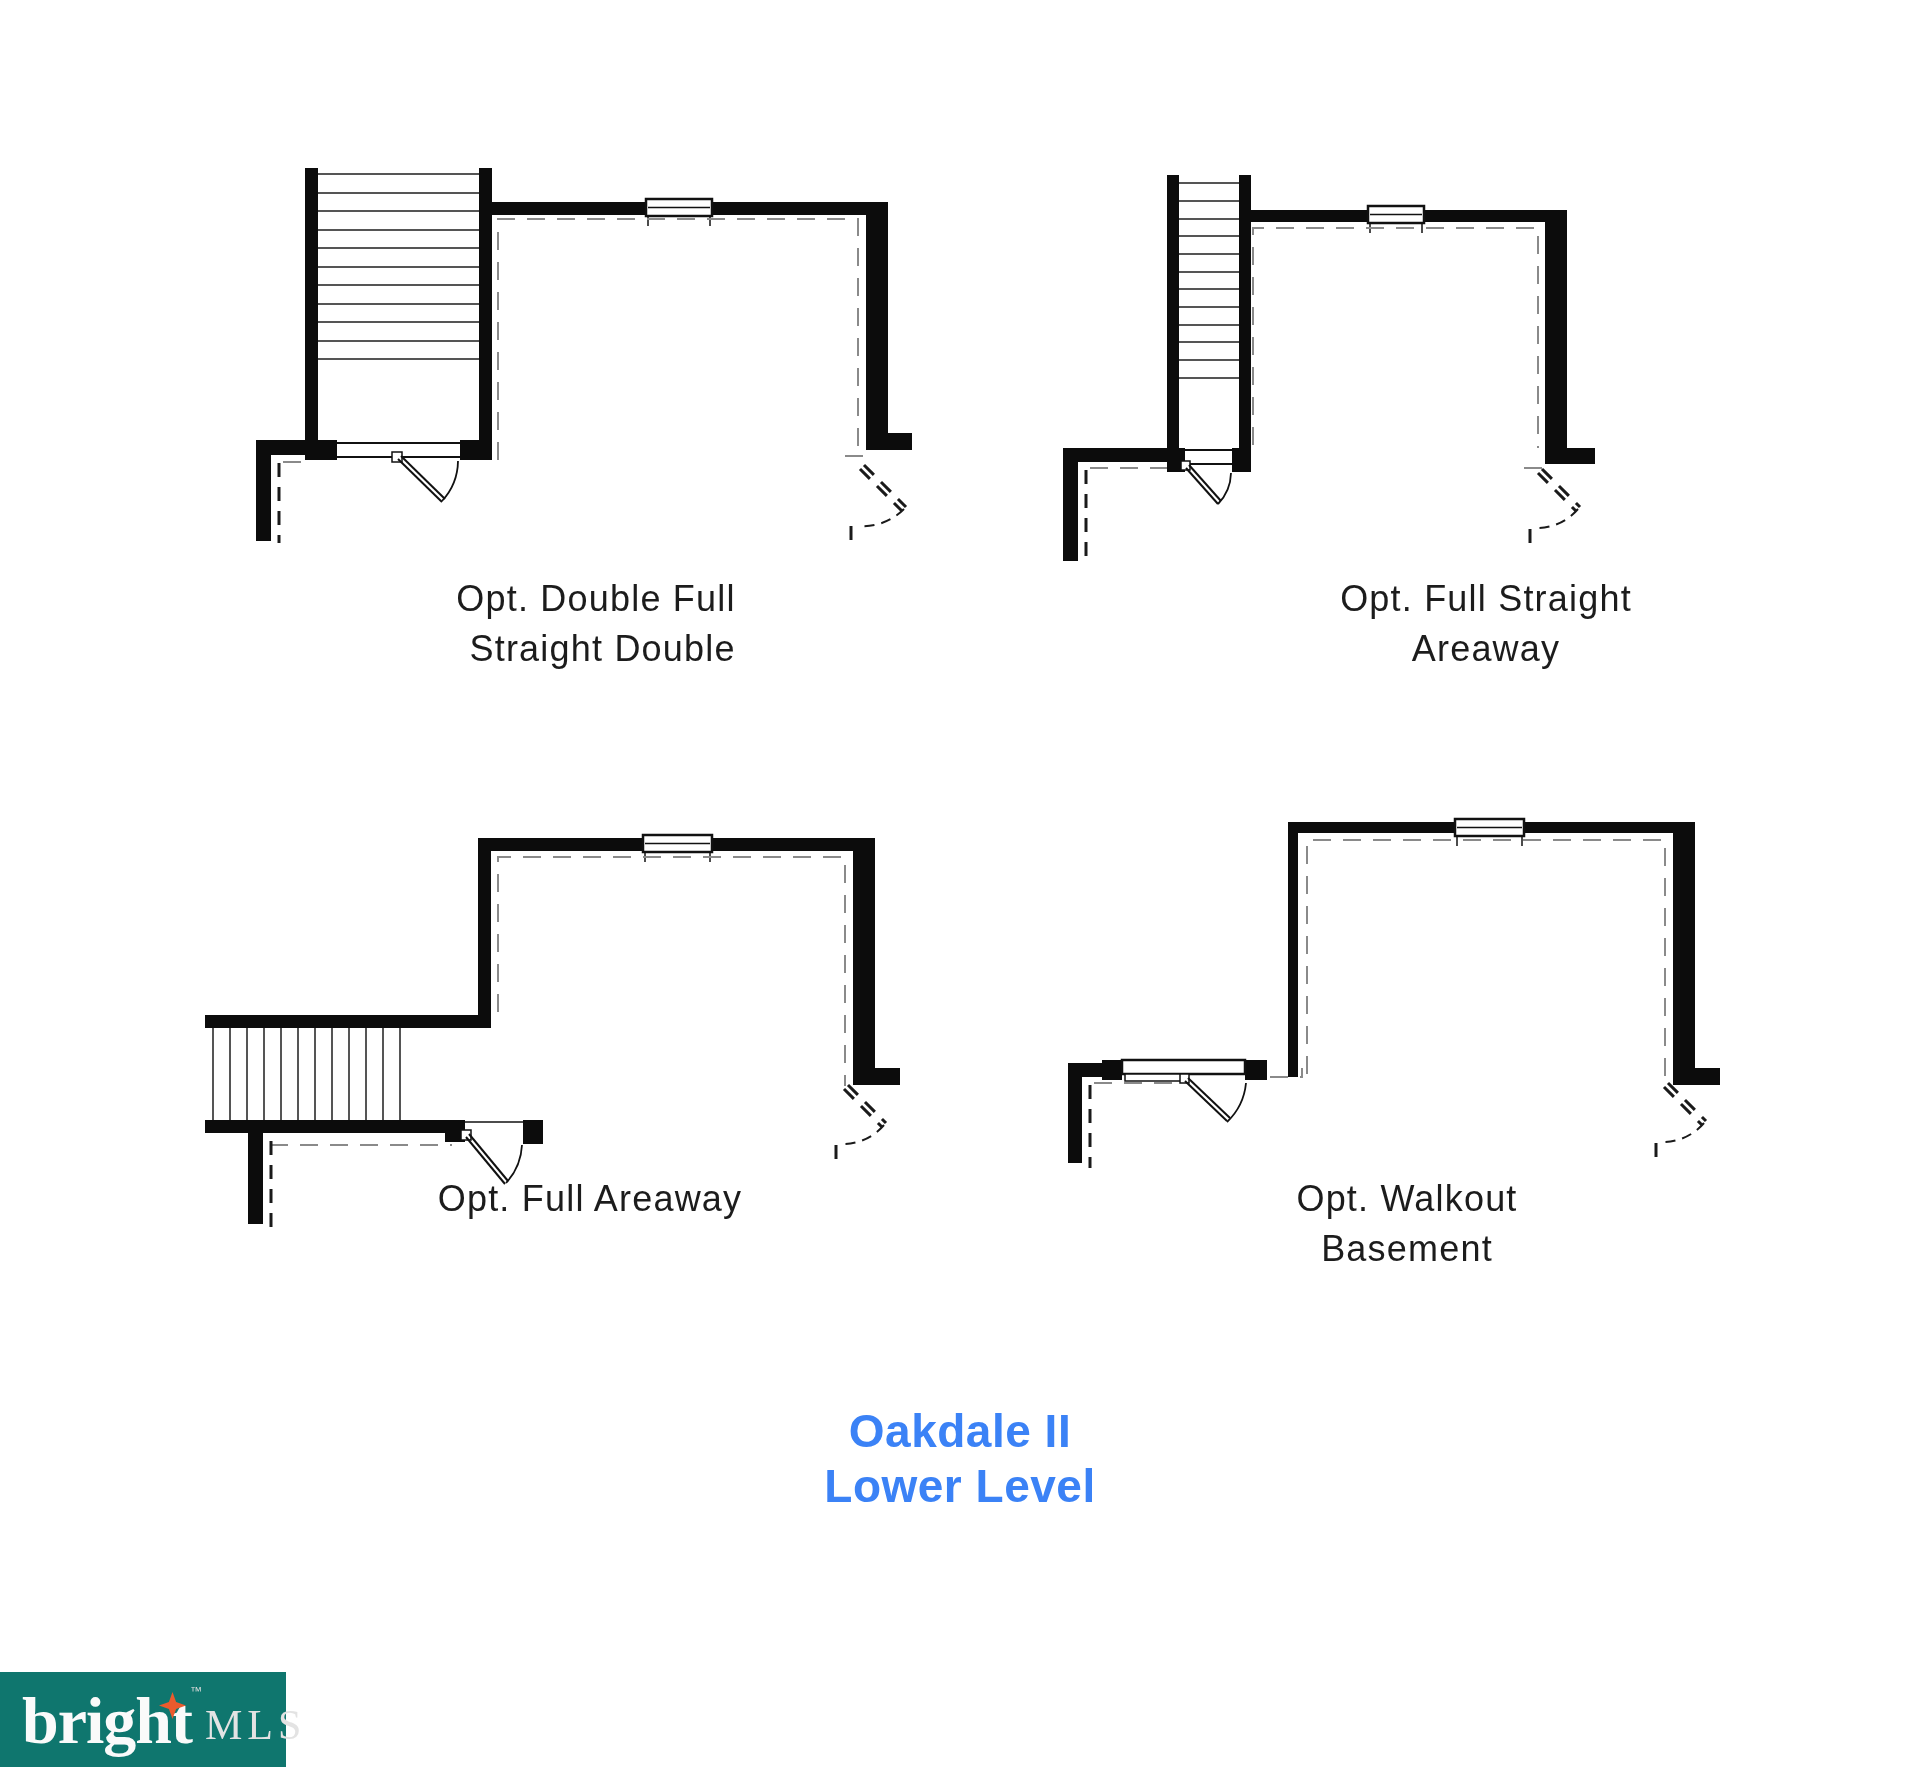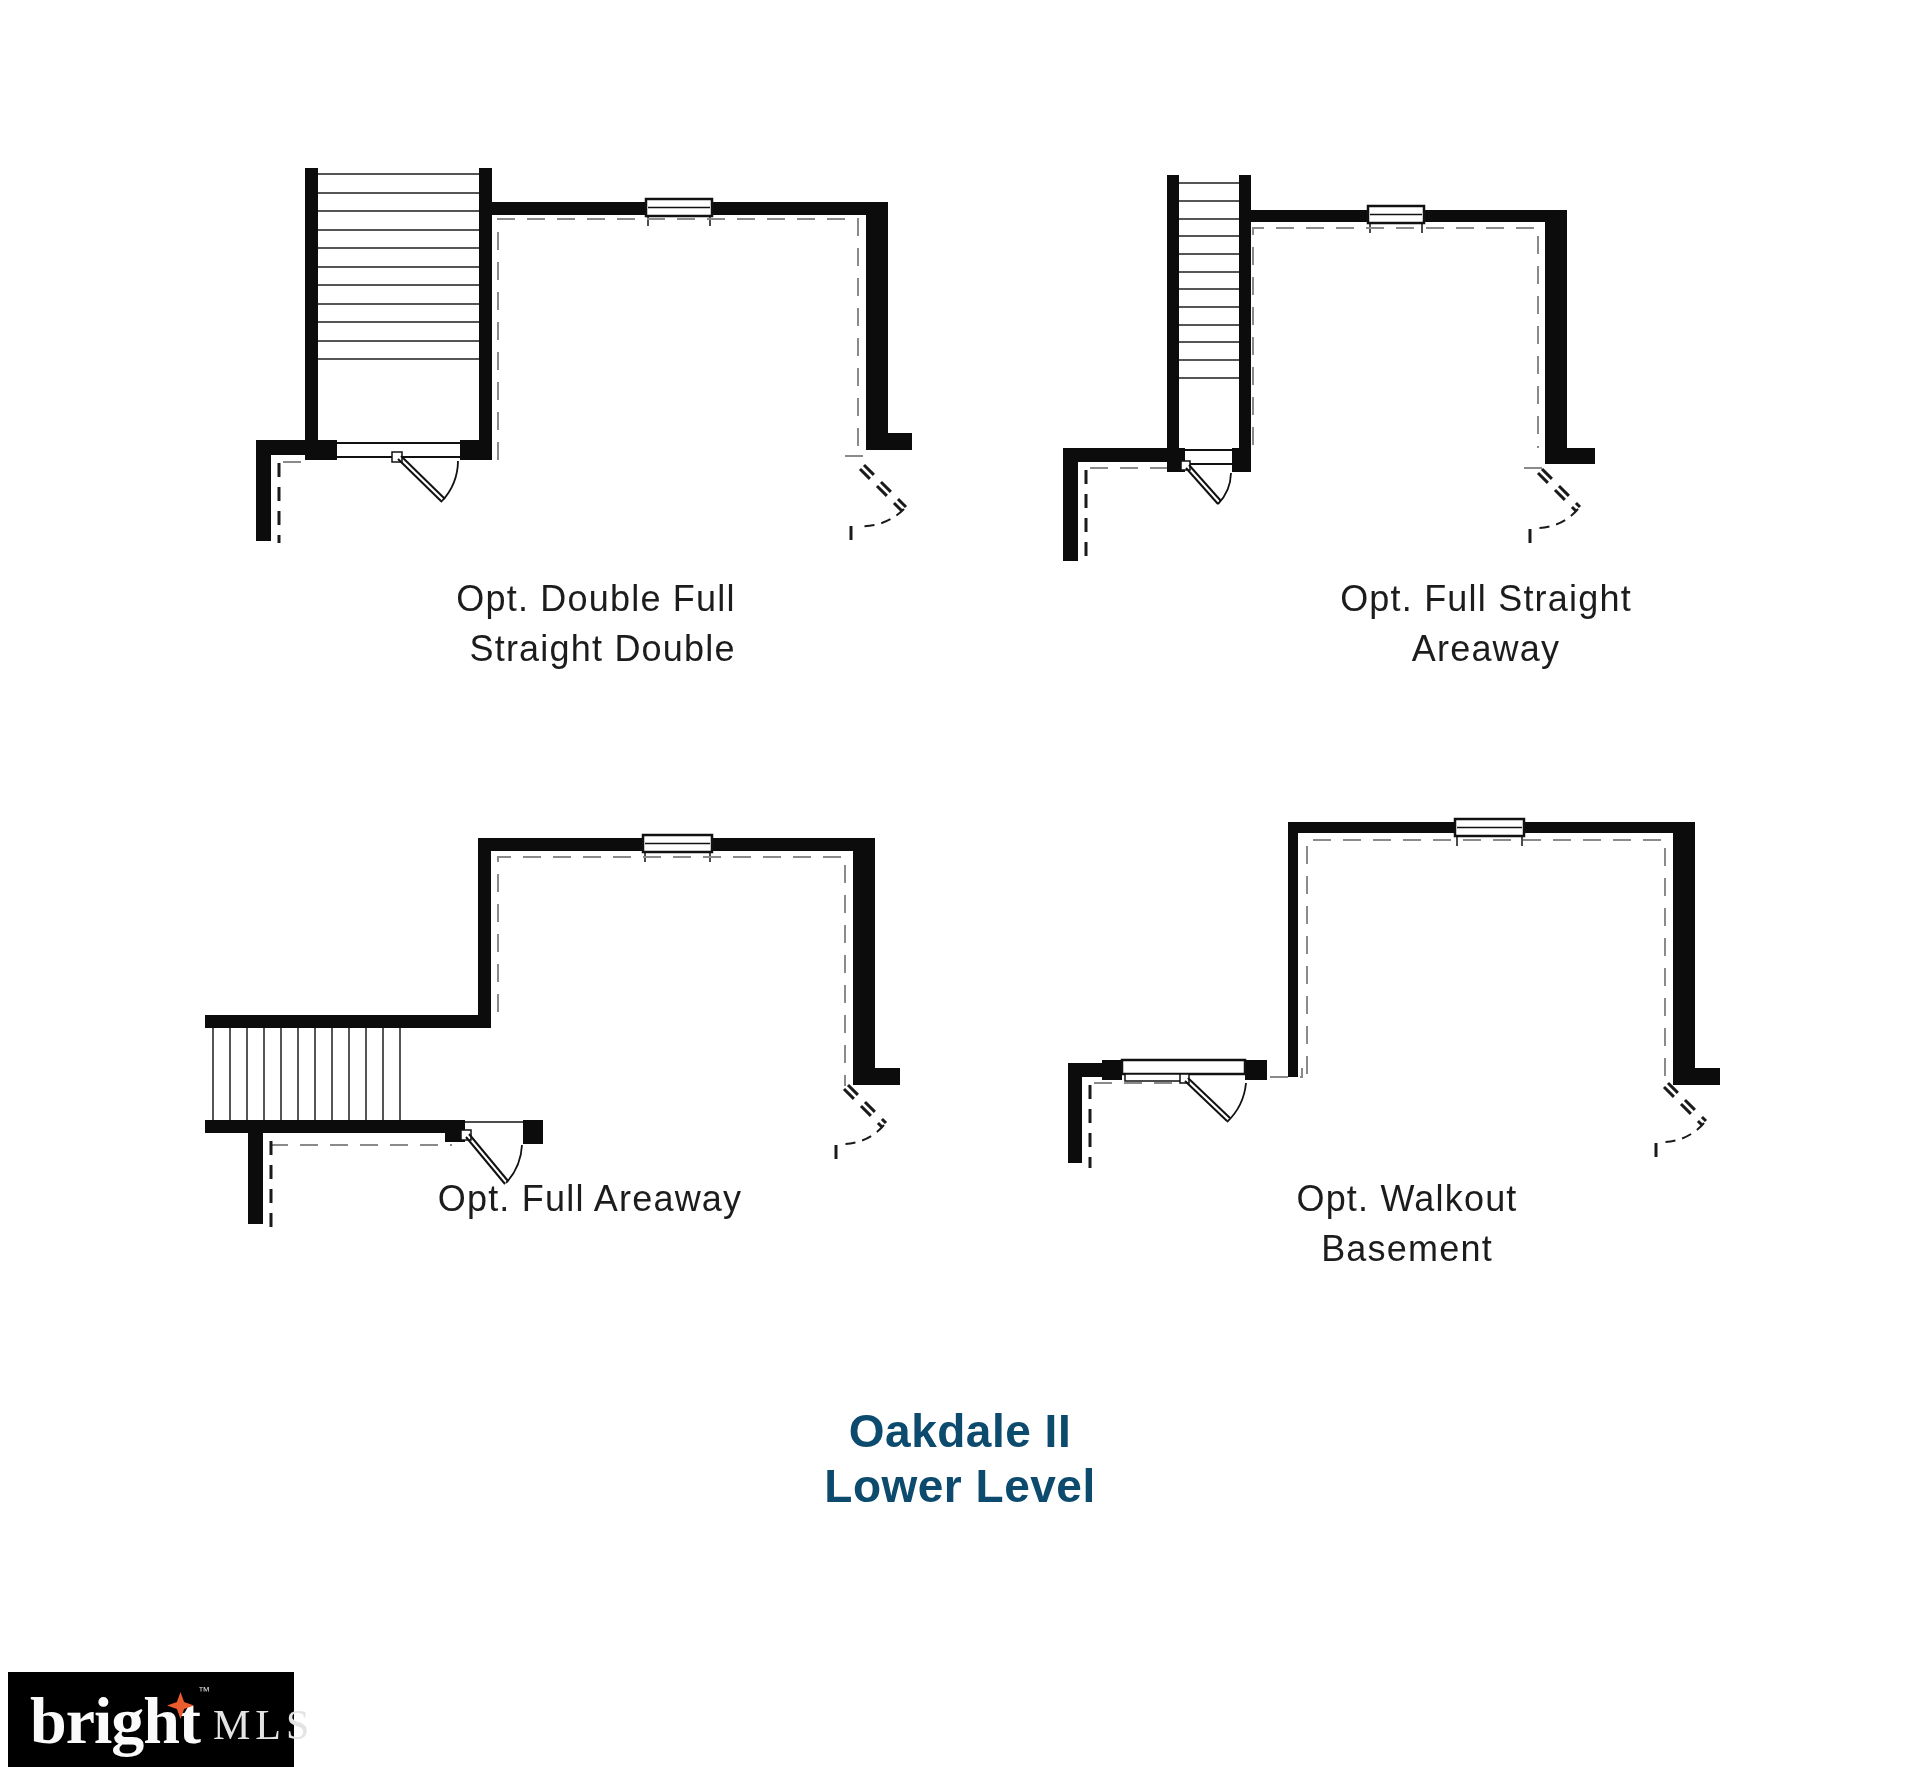--- a/index.html
+++ b/index.html
@@ -12,21 +12,21 @@
   .plan-label{
     position:absolute;transform:translateX(-50%);
     text-align:center;white-space:nowrap;
     font-size:36px;line-height:50px;letter-spacing:1.2px;
     color:#1c1c1c;font-weight:400;
   }
   .sheet-title{
     position:absolute;transform:translateX(-50%);
     text-align:center;white-space:nowrap;
     font-size:46px;line-height:55px;letter-spacing:0.5px;
-    color:#0c4a6e;font-weight:700;
+    color:#3b82f6;font-weight:700;
   }
   .logo-bar{position:absolute;left:0;top:1672px;width:286px;height:95px;}
   .logo-bright{
     position:absolute;left:22px;top:11px;
     font-family:"Liberation Serif",serif;font-weight:700;
     font-size:66px;letter-spacing:-1px;color:#fafafa;
   }
   .logo-tm{position:absolute;left:190px;top:12px;font-size:12px;color:#dcdcdc;}
   .logo-mls{
     position:absolute;left:205px;top:29px;
@@ -284,21 +284,21 @@
   <div class="plan-label" style="left:1407px;top:1174px;">
     <div>Opt. Walkout</div>
     <div>Basement</div>
   </div>
 
   <div class="sheet-title" style="left:960px;top:1404px;">
     <div>Oakdale II</div>
     <div>Lower Level</div>
   </div>
 
-  <div class="logo-bar" style="background:#000000;margin-left:8px;">
+  <div class="logo-bar" style="background:#0f766e;">
     <span class="logo-bright">bright</span>
     <svg class="logo-star" viewBox="0 0 24 24">
       <path d="M12 0 L15.2 8.8 L24 12 L15.2 15.2 L12 24 L8.8 15.2 L0 12 L8.8 8.8 Z" fill="#ea5b2d"></path>
     </svg>
     <span class="logo-tm">™</span>
     <span class="logo-mls">MLS</span>
   </div>
 
 </div>
 

